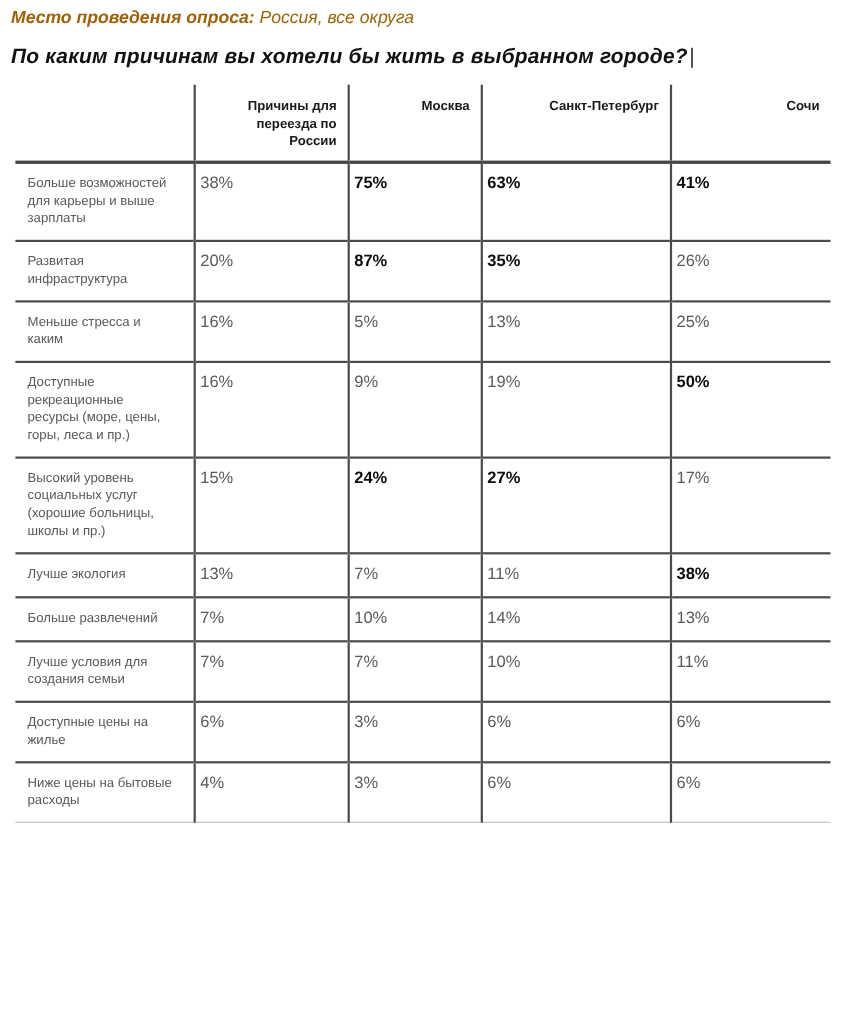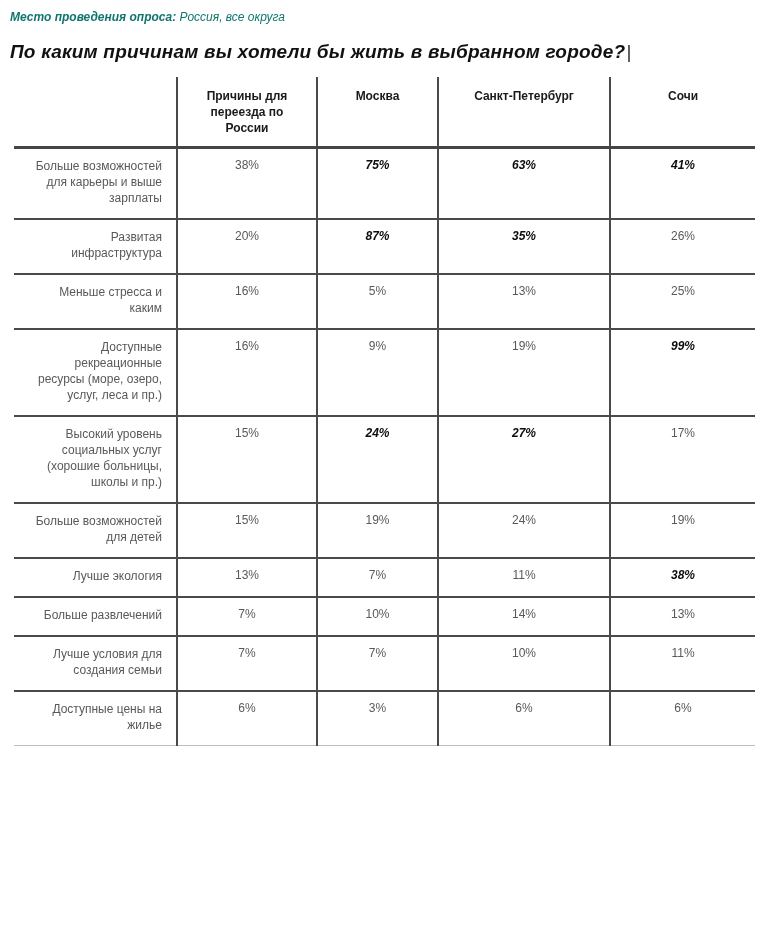--- a/index.html
+++ b/index.html
@@ -9,23 +9,23 @@
     font-family: "Liberation Sans", sans-serif;
     position: relative;
     overflow: hidden;
   }
   .page { position: relative; width: 770px; height: 940px; }
 
   
   .meta {
     margin: 8px 10px 12px 10px;
     font-style: italic;
-    font-size: 12px;
+    font-size: 16px;
     line-height: 18px;
-    color: #0f766e;
+    color: #a16207;
   }
   .meta p { margin: 0; }
   .meta p.justify { text-align: justify; }
   .meta-label { font-weight: bold; }
 
   
   .question {
     margin: 15px 10px 14px 10px;
     font-style: italic;
     font-weight: bold;
@@ -42,48 +42,47 @@
     margin-left: 14px;
     width: 741px;
   }
   table.survey tr > *:not(:first-child) {
     border-left: 2px solid #4a4a4a;
   }
   thead th {
     font-size: 12px;
     font-weight: bold;
     color: #1a1a1a;
-    text-align: center;
+    text-align: right;
     vertical-align: top;
     line-height: 16px;
     padding: 11px 10px 10px;
     border-bottom: 3px solid #454545;
   }
   tbody tr { border-bottom: 2px solid #4a4a4a; }
   tbody tr:last-child { border-bottom: 1px solid #bdbdbd; }
   tbody th.row-label {
     font-weight: normal;
     font-size: 12px;
     color: #595959;
-    text-align: right;
+    text-align: left;
     vertical-align: top;
     line-height: 16px;
     padding: 9px 14px 12px 11px;
   }
   tbody td.cell {
-    font-size: 12px;
+    font-size: 15px;
     color: #595959;
-    text-align: center;
+    text-align: left;
     vertical-align: top;
     padding: 9px 4px 12px;
   }
   tbody td.cell.bold {
     font-weight: bold;
     color: #0d0d0d;
-    font-style: italic;
   }
 
   
   .wm {
     position: absolute;
     right: -25px; top: 845px;
     width: 240px; height: 110px;
     background: radial-gradient(ellipse at center,
       rgba(255,255,255,0.92) 0%,
       rgba(255,255,255,0.55) 45%,
@@ -137,41 +136,34 @@
     <td class="cell">26%</td>
   </tr>
         <tr>
     <th class="row-label">Меньше стресса и каким</th>
     <td class="cell">16%</td>
     <td class="cell">5%</td>
     <td class="cell">13%</td>
     <td class="cell">25%</td>
   </tr>
         <tr>
-    <th class="row-label">Доступные рекреационные ресурсы (море, озеро, услуг, леса и пр.)</th>
+    <th class="row-label">Доступные рекреационные ресурсы (море, цены, горы, леса и пр.)</th>
     <td class="cell">16%</td>
     <td class="cell">9%</td>
     <td class="cell">19%</td>
-    <td class="cell bold">99%</td>
+    <td class="cell bold">50%</td>
   </tr>
         <tr>
     <th class="row-label">Высокий уровень социальных услуг (хорошие больницы, школы и пр.)</th>
     <td class="cell">15%</td>
     <td class="cell bold">24%</td>
     <td class="cell bold">27%</td>
     <td class="cell">17%</td>
   </tr>
         <tr>
-    <th class="row-label">Больше возможностей для детей</th>
-    <td class="cell">15%</td>
-    <td class="cell">19%</td>
-    <td class="cell">24%</td>
-    <td class="cell">19%</td>
-  </tr>
-        <tr>
     <th class="row-label">Лучше экология</th>
     <td class="cell">13%</td>
     <td class="cell">7%</td>
     <td class="cell">11%</td>
     <td class="cell bold">38%</td>
   </tr>
         <tr>
     <th class="row-label">Больше развлечений</th>
     <td class="cell">7%</td>
     <td class="cell">10%</td>
@@ -185,17 +177,24 @@
     <td class="cell">10%</td>
     <td class="cell">11%</td>
   </tr>
         <tr>
     <th class="row-label">Доступные цены на жилье</th>
     <td class="cell">6%</td>
     <td class="cell">3%</td>
     <td class="cell">6%</td>
     <td class="cell">6%</td>
   </tr>
+        <tr>
+    <th class="row-label">Ниже цены на бытовые расходы</th>
+    <td class="cell">4%</td>
+    <td class="cell">3%</td>
+    <td class="cell">6%</td>
+    <td class="cell">6%</td>
+  </tr>
       </tbody>
   </table>
 
   <div class="wm"></div>
 </div>
 
 </body></html>

